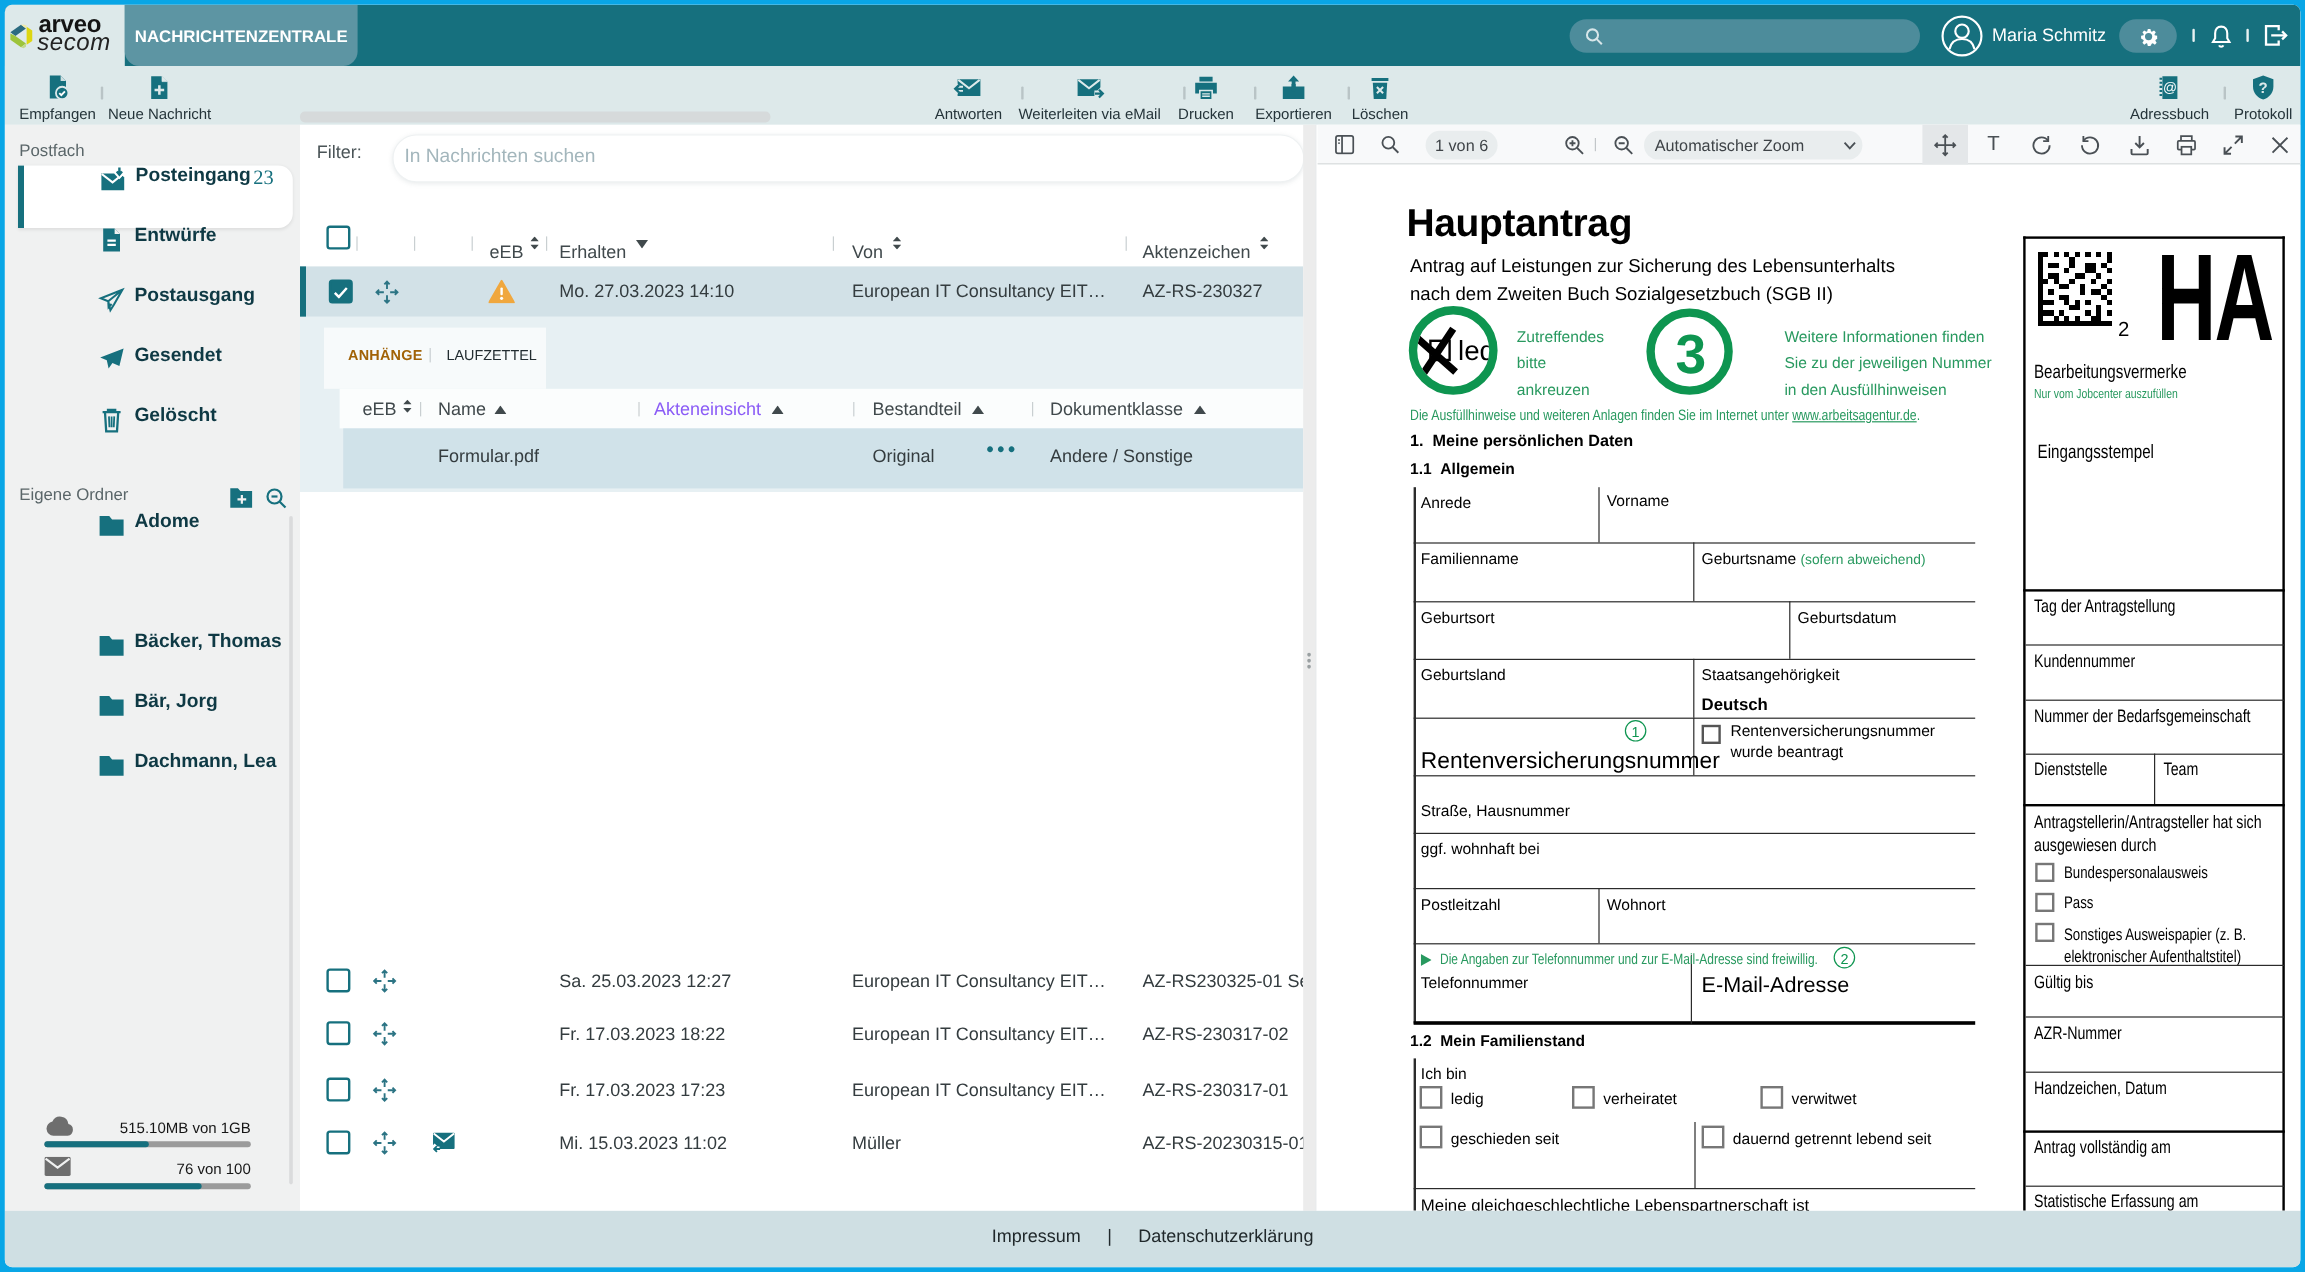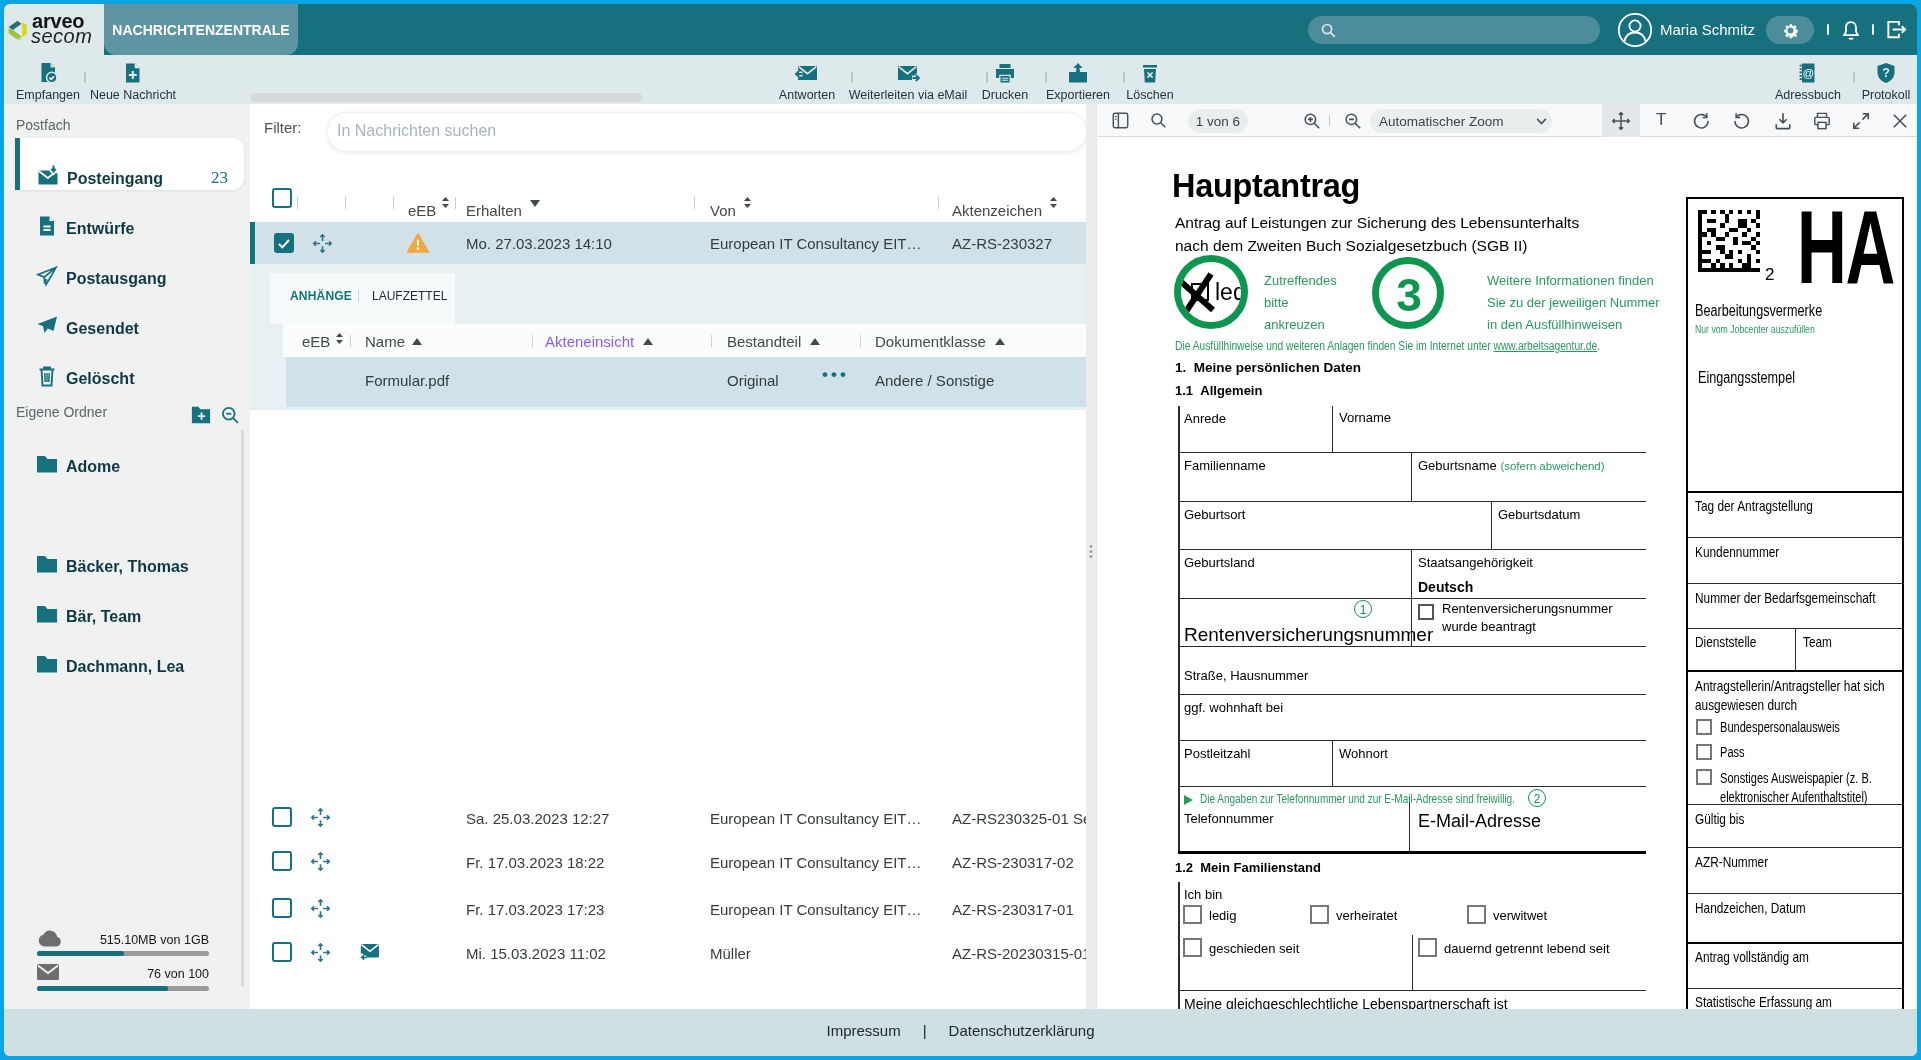--- a/index.html
+++ b/index.html
@@ -23,21 +23,21 @@
   background:#4d8c9b; border-radius:14px; display:flex; align-items:center; justify-content:center; }
 .hsep { position:absolute; top:20px; width:2px; height:11px; background:#e8f1f2; border-radius:1px; }
 
 #toolbar { position:absolute; left:0; top:51px; width:1913px; height:49px; background:#dde9ea; }
 .tbtn { position:absolute; top:6px; text-align:center; color:#25343a; font-size:12.5px; }
 .tbtn svg { display:block; margin:0 auto 3px auto; }
 .tsep { position:absolute; top:17px; width:2px; height:11px; background:#b9c4c6; border-radius:1px; }
 
 #sidebar { position:absolute; left:0; top:100px; width:246px; height:905px; background:#f0f1f1; }
 .side-h { position:absolute; left:12px; color:#5a6669; font-size:14px; }
-.sitem { position:absolute; left:11px; width:229px; height:50px; display:flex; align-items:flex-end; }
+.sitem { position:absolute; left:11px; width:229px; height:50px; display:flex; align-items:flex-start;padding-left:46px; }
 .sitem .ic { width:24px; height:24px; margin-left:20px; flex:none; }
 .sitem .lb { margin-left:7px; font-size:16px; font-weight:bold; color:#0e3944; }
 #sel { position:absolute; left:11px; top:34px; width:229px; height:52px; background:#fff;
   border-radius:0 12px 12px 0; box-shadow:0 1px 3px rgba(0,0,0,.08); }
 #sel:before { content:""; position:absolute; left:0; top:0; width:5px; height:52px; background:#16707e; }
 .cnt { position:absolute; right:16px; color:#16707e; font-size:17px; font-family:"Liberation Serif", serif; }
 .fbar { position:absolute; height:5px; border-radius:3px; background:#9b9b9b; }
 .fbar>div { height:5px; border-radius:3px; background:#16707e; }
 
 #list { position:absolute; left:246px; top:100px; width:848px; height:905px; background:#fff; }
@@ -256,21 +256,21 @@
     <div class="sitem" style="top:422px">
       <svg class="ic" viewBox="0 0 24 24">
             <path d="M2 4 h8 l2.4 3 H22 V20.5 H2 Z" fill="#16707e"></path>
           </svg>
       <span class="lb">Bäcker, Thomas</span>
     </div>
     <div class="sitem" style="top:472px">
       <svg class="ic" viewBox="0 0 24 24">
             <path d="M2 4 h8 l2.4 3 H22 V20.5 H2 Z" fill="#16707e"></path>
           </svg>
-      <span class="lb">Bär, Team</span>
+      <span class="lb">Bär, Jorg</span>
     </div>
     <div class="sitem" style="top:522px">
       <svg class="ic" viewBox="0 0 24 24">
             <path d="M2 4 h8 l2.4 3 H22 V20.5 H2 Z" fill="#16707e"></path>
           </svg>
       <span class="lb">Dachmann, Lea</span>
     </div>
     <div style="position:absolute;left:237px;top:326px;width:3px;height:557px;background:#dadbdc;border-radius:2px"></div>
     <svg width="26" height="18" viewBox="0 0 26 18" style="position:absolute;left:33px;top:826px" fill="#6e6e6e">
           <path d="M7.5 16.5 a6 6 0 01-.8-11.9 7 7 0 0113.3 2.1 5 5 0 01-.6 9.8 Z"></path>
@@ -337,21 +337,21 @@
             <rect x="10" y="6.5" width="2" height="6.5" rx="1" fill="#fff"></rect>
             <circle cx="11" cy="15.6" r="1.3" fill="#fff"></circle>
           </svg>
       <div class="ltext" style="left:211px">Mo. 27.03.2023 14:10</div>
       <div class="ltext" style="left:455px">European IT Consultancy EIT…</div>
       <div class="ltext" style="left:697px">AZ-RS-230327</div>
     </div>
 
     <div style="position:absolute;left:0;top:160px;width:836px;height:146px;background:#e7f0f3">
       <div style="position:absolute;left:20px;top:9px;width:185px;height:51px;background:#f7fafb"></div>
-      <div style="position:absolute;left:40px;top:25px;font-size:12px;font-weight:bold;color:#0f766e;letter-spacing:.2px">ANHÄNGE</div>
+      <div style="position:absolute;left:40px;top:25px;font-size:12px;font-weight:bold;color:#a16207;letter-spacing:.2px">ANHÄNGE</div>
       <div class="csep" style="left:108px;top:26px"></div>
       <div style="position:absolute;left:122px;top:25px;font-size:12px;color:#232d31">LAUFZETTEL</div>
       <div style="position:absolute;left:33px;top:60px;width:803px;height:33px;background:#fbfdfd"></div>
       <div style="position:absolute;left:52px;top:69px;font-size:15px;color:#40494c">eEB</div>
       <svg width="7" height="11" viewBox="0 0 9 14" style="position:absolute;left:86px;top:69px" fill="#40494c">
             <path d="M4.5 0 L9 5 H0 Z"></path>
             <path d="M4.5 14 L0 9 H9 Z"></path>
           </svg>
       <div class="csep" style="left:100px;top:71px"></div>
       <div style="position:absolute;left:115px;top:69px;font-size:15px;color:#40494c">Name</div>

